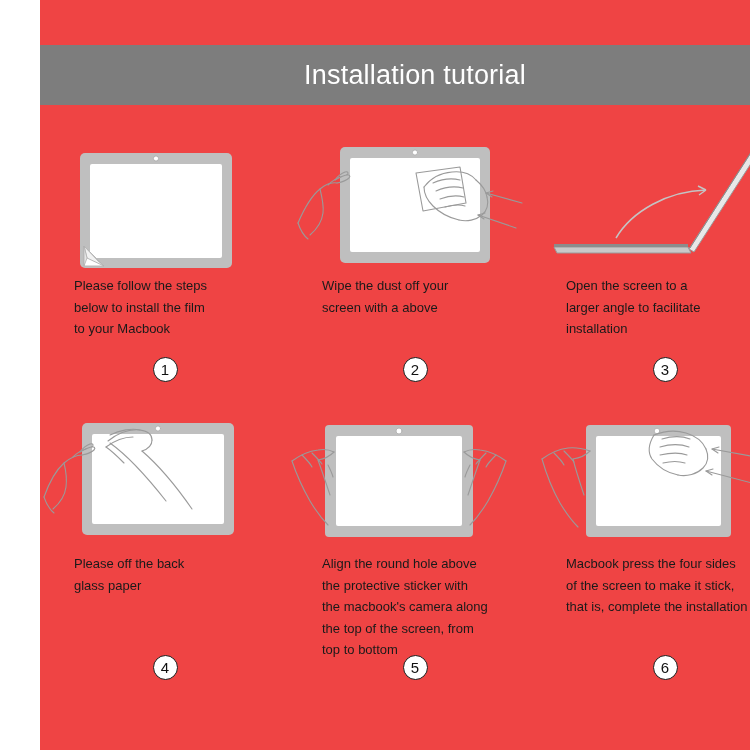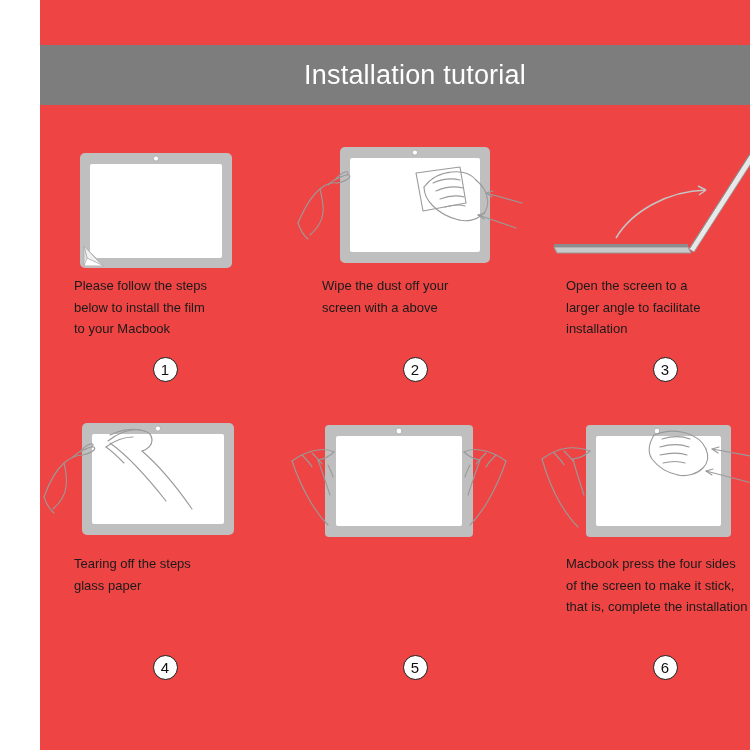--- a/index.html
+++ b/index.html
@@ -212,21 +212,21 @@
             <path d="M112 37 C112 42 108 46 102 48"></path>
             <path d="M66 44 C74 38 84 34 93 34"></path>
             <path d="M70 32 C80 27 92 25 100 27"></path>
 
             <path d="M70 40 C84 50 104 70 126 98"></path>
             <path d="M102 48 C116 60 134 80 152 106"></path>
             <path d="M66 44 C72 48 78 54 84 60"></path>
           </g>
         </svg>
       </div>
-      <div class="caption">Tearing off the steps
+      <div class="caption">Please off the back
 glass paper</div>
       <div class="badge-row">
         <div class="badge">4</div>
       </div>
     </div>
 
     <div class="cell row2 col2">
       <div class="art">
         <svg viewBox="0 0 250 150" xmlns="http://www.w3.org/2000/svg">
           <g fill="none" stroke="#9a9a9a" stroke-width="1.1" stroke-linecap="round" stroke-linejoin="round">
@@ -246,20 +246,25 @@
             <path d="M216 58 C208 52 198 48 190 47 C184 46 178 47 174 49"></path>
             <path d="M174 49 C178 53 184 56 190 57"></path>
             <path d="M206 52 C202 56 198 60 196 64"></path>
             <path d="M196 50 C192 54 188 58 186 61"></path>
             <path d="M216 58 C212 70 206 84 198 98 C192 108 186 116 180 122"></path>
             <path d="M190 57 C186 68 182 80 178 92"></path>
             <path d="M180 62 C178 66 176 70 175 74"></path>
           </g>
         </svg>
       </div>
+      <div class="caption">Align the round hole above
+the protective sticker with
+the macbook's camera along
+the top of the screen, from
+top to bottom</div>
       <div class="badge-row">
         <div class="badge">5</div>
       </div>
     </div>
 
     <div class="cell row2 col3">
       <div class="art">
         <svg viewBox="0 0 250 150" xmlns="http://www.w3.org/2000/svg">
           <g fill="none" stroke="#9a9a9a" stroke-width="1.1" stroke-linecap="round" stroke-linejoin="round">
 

